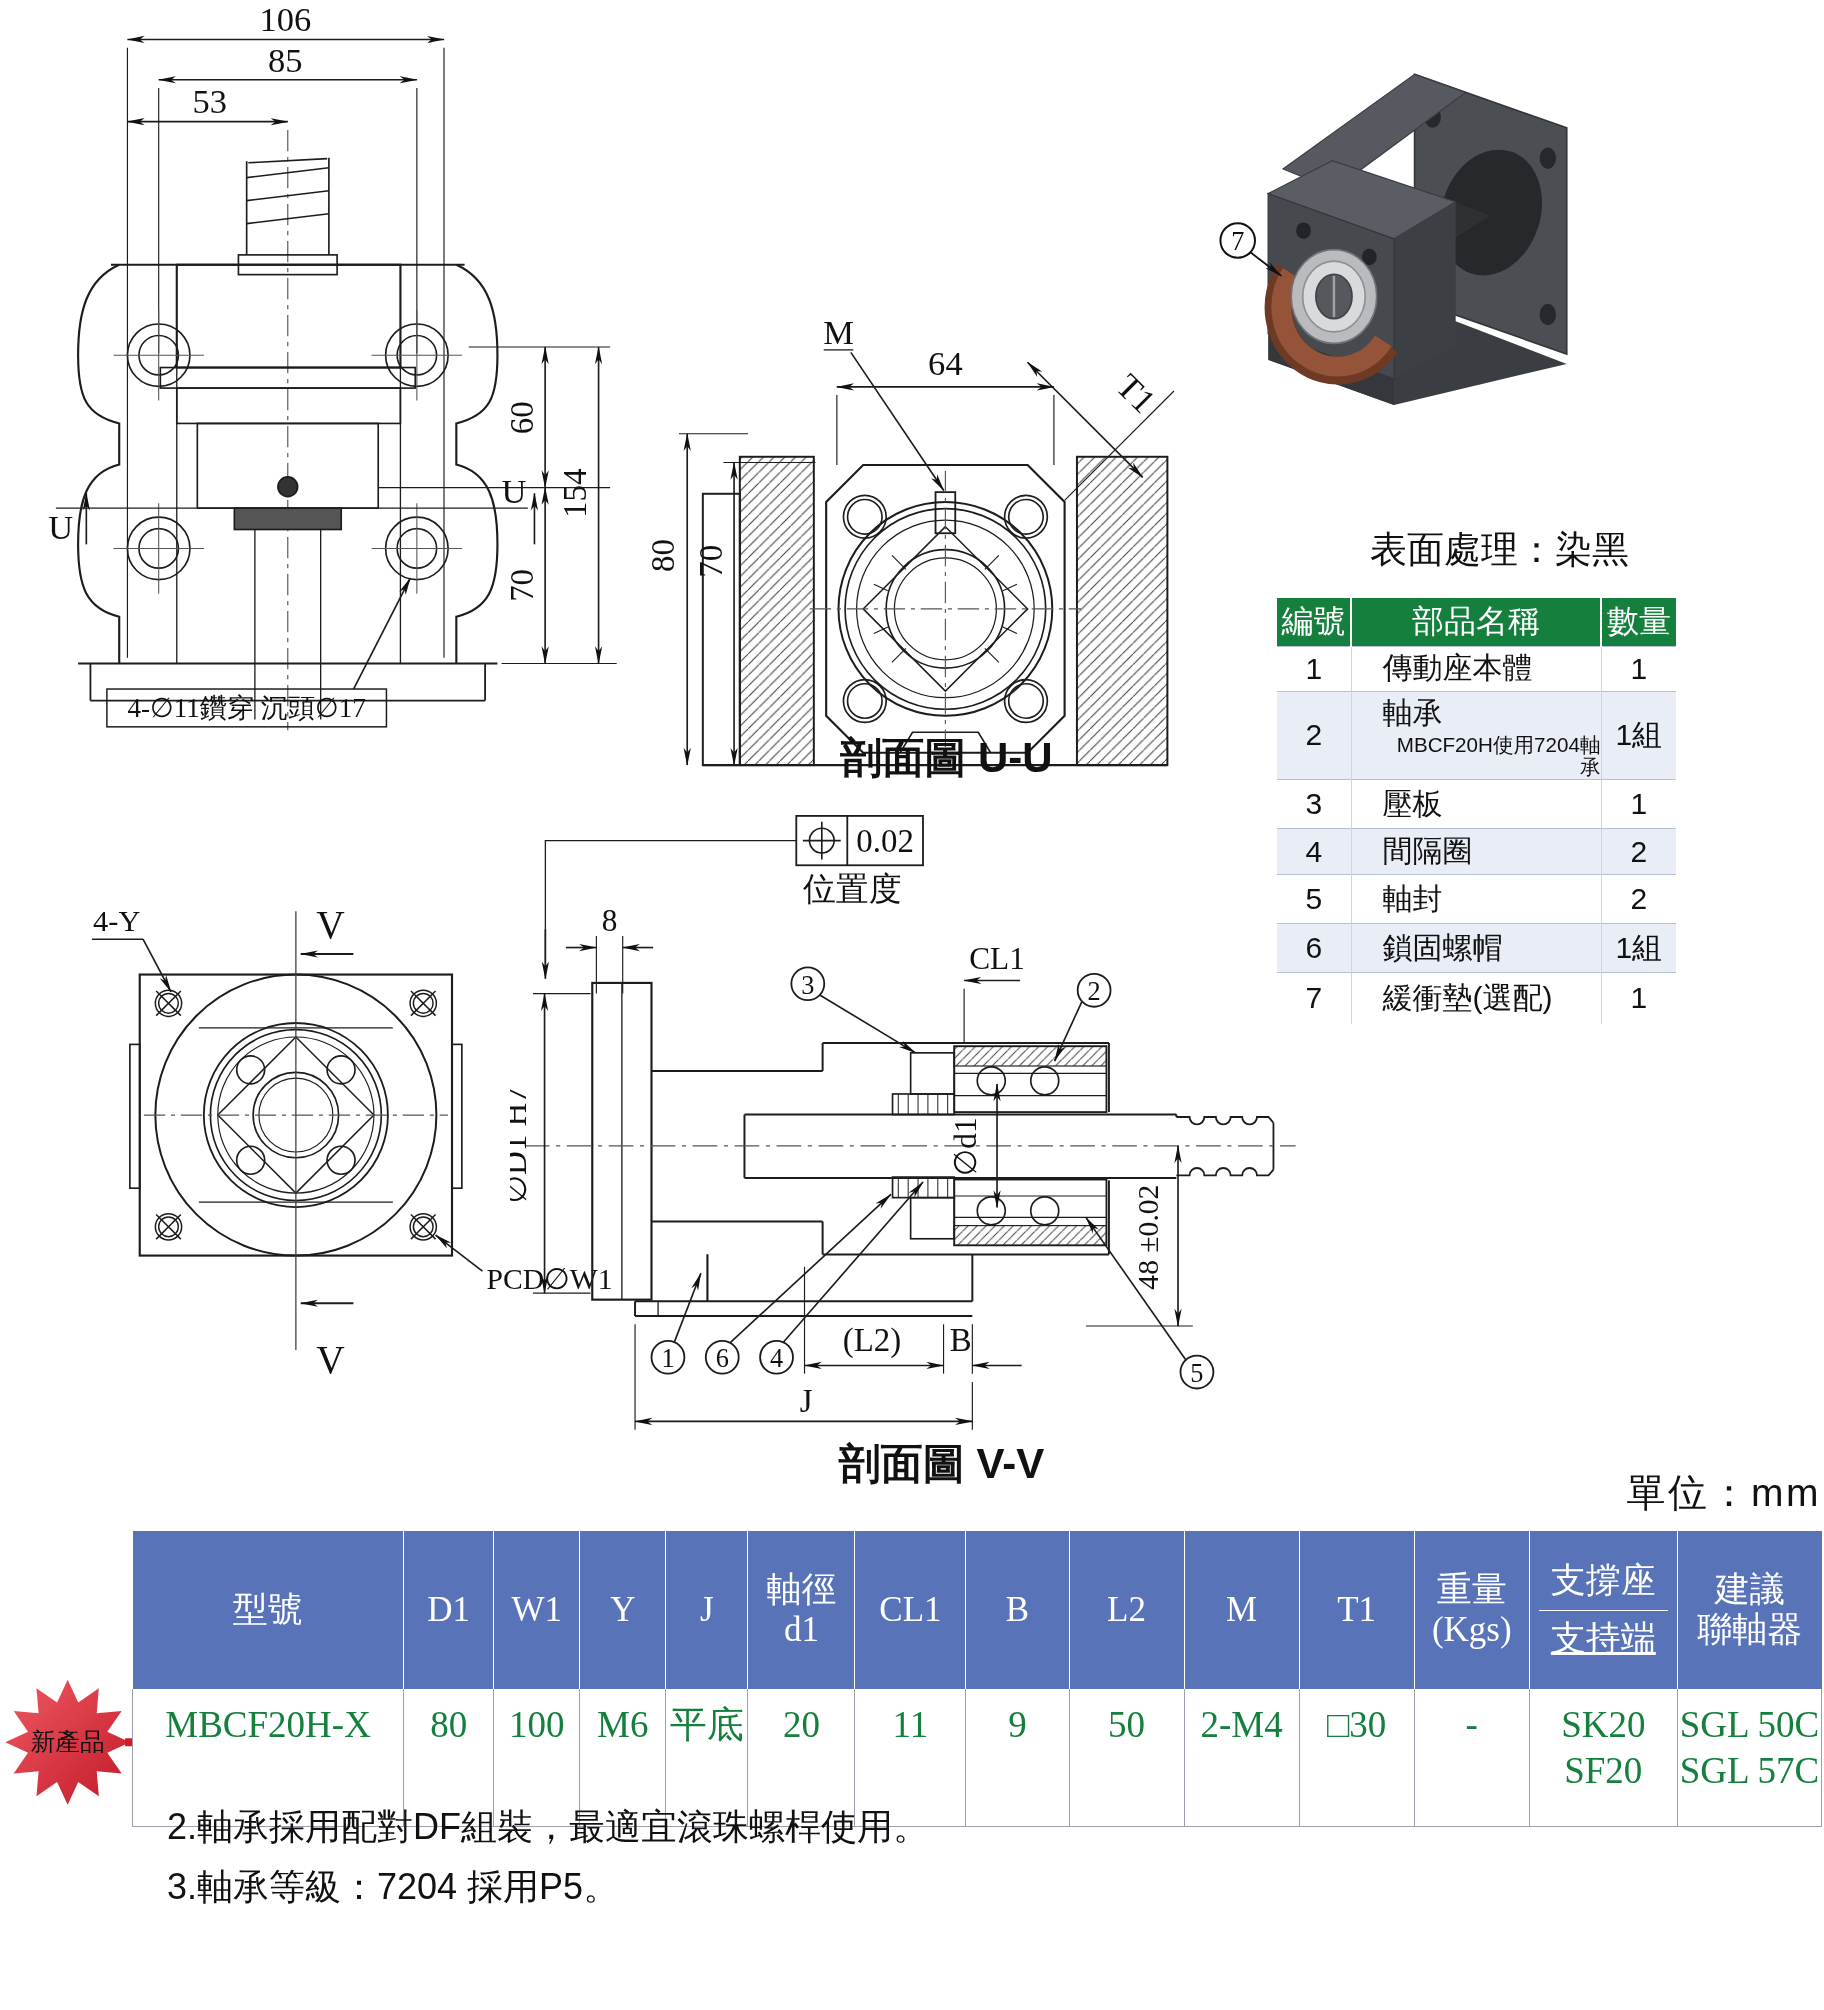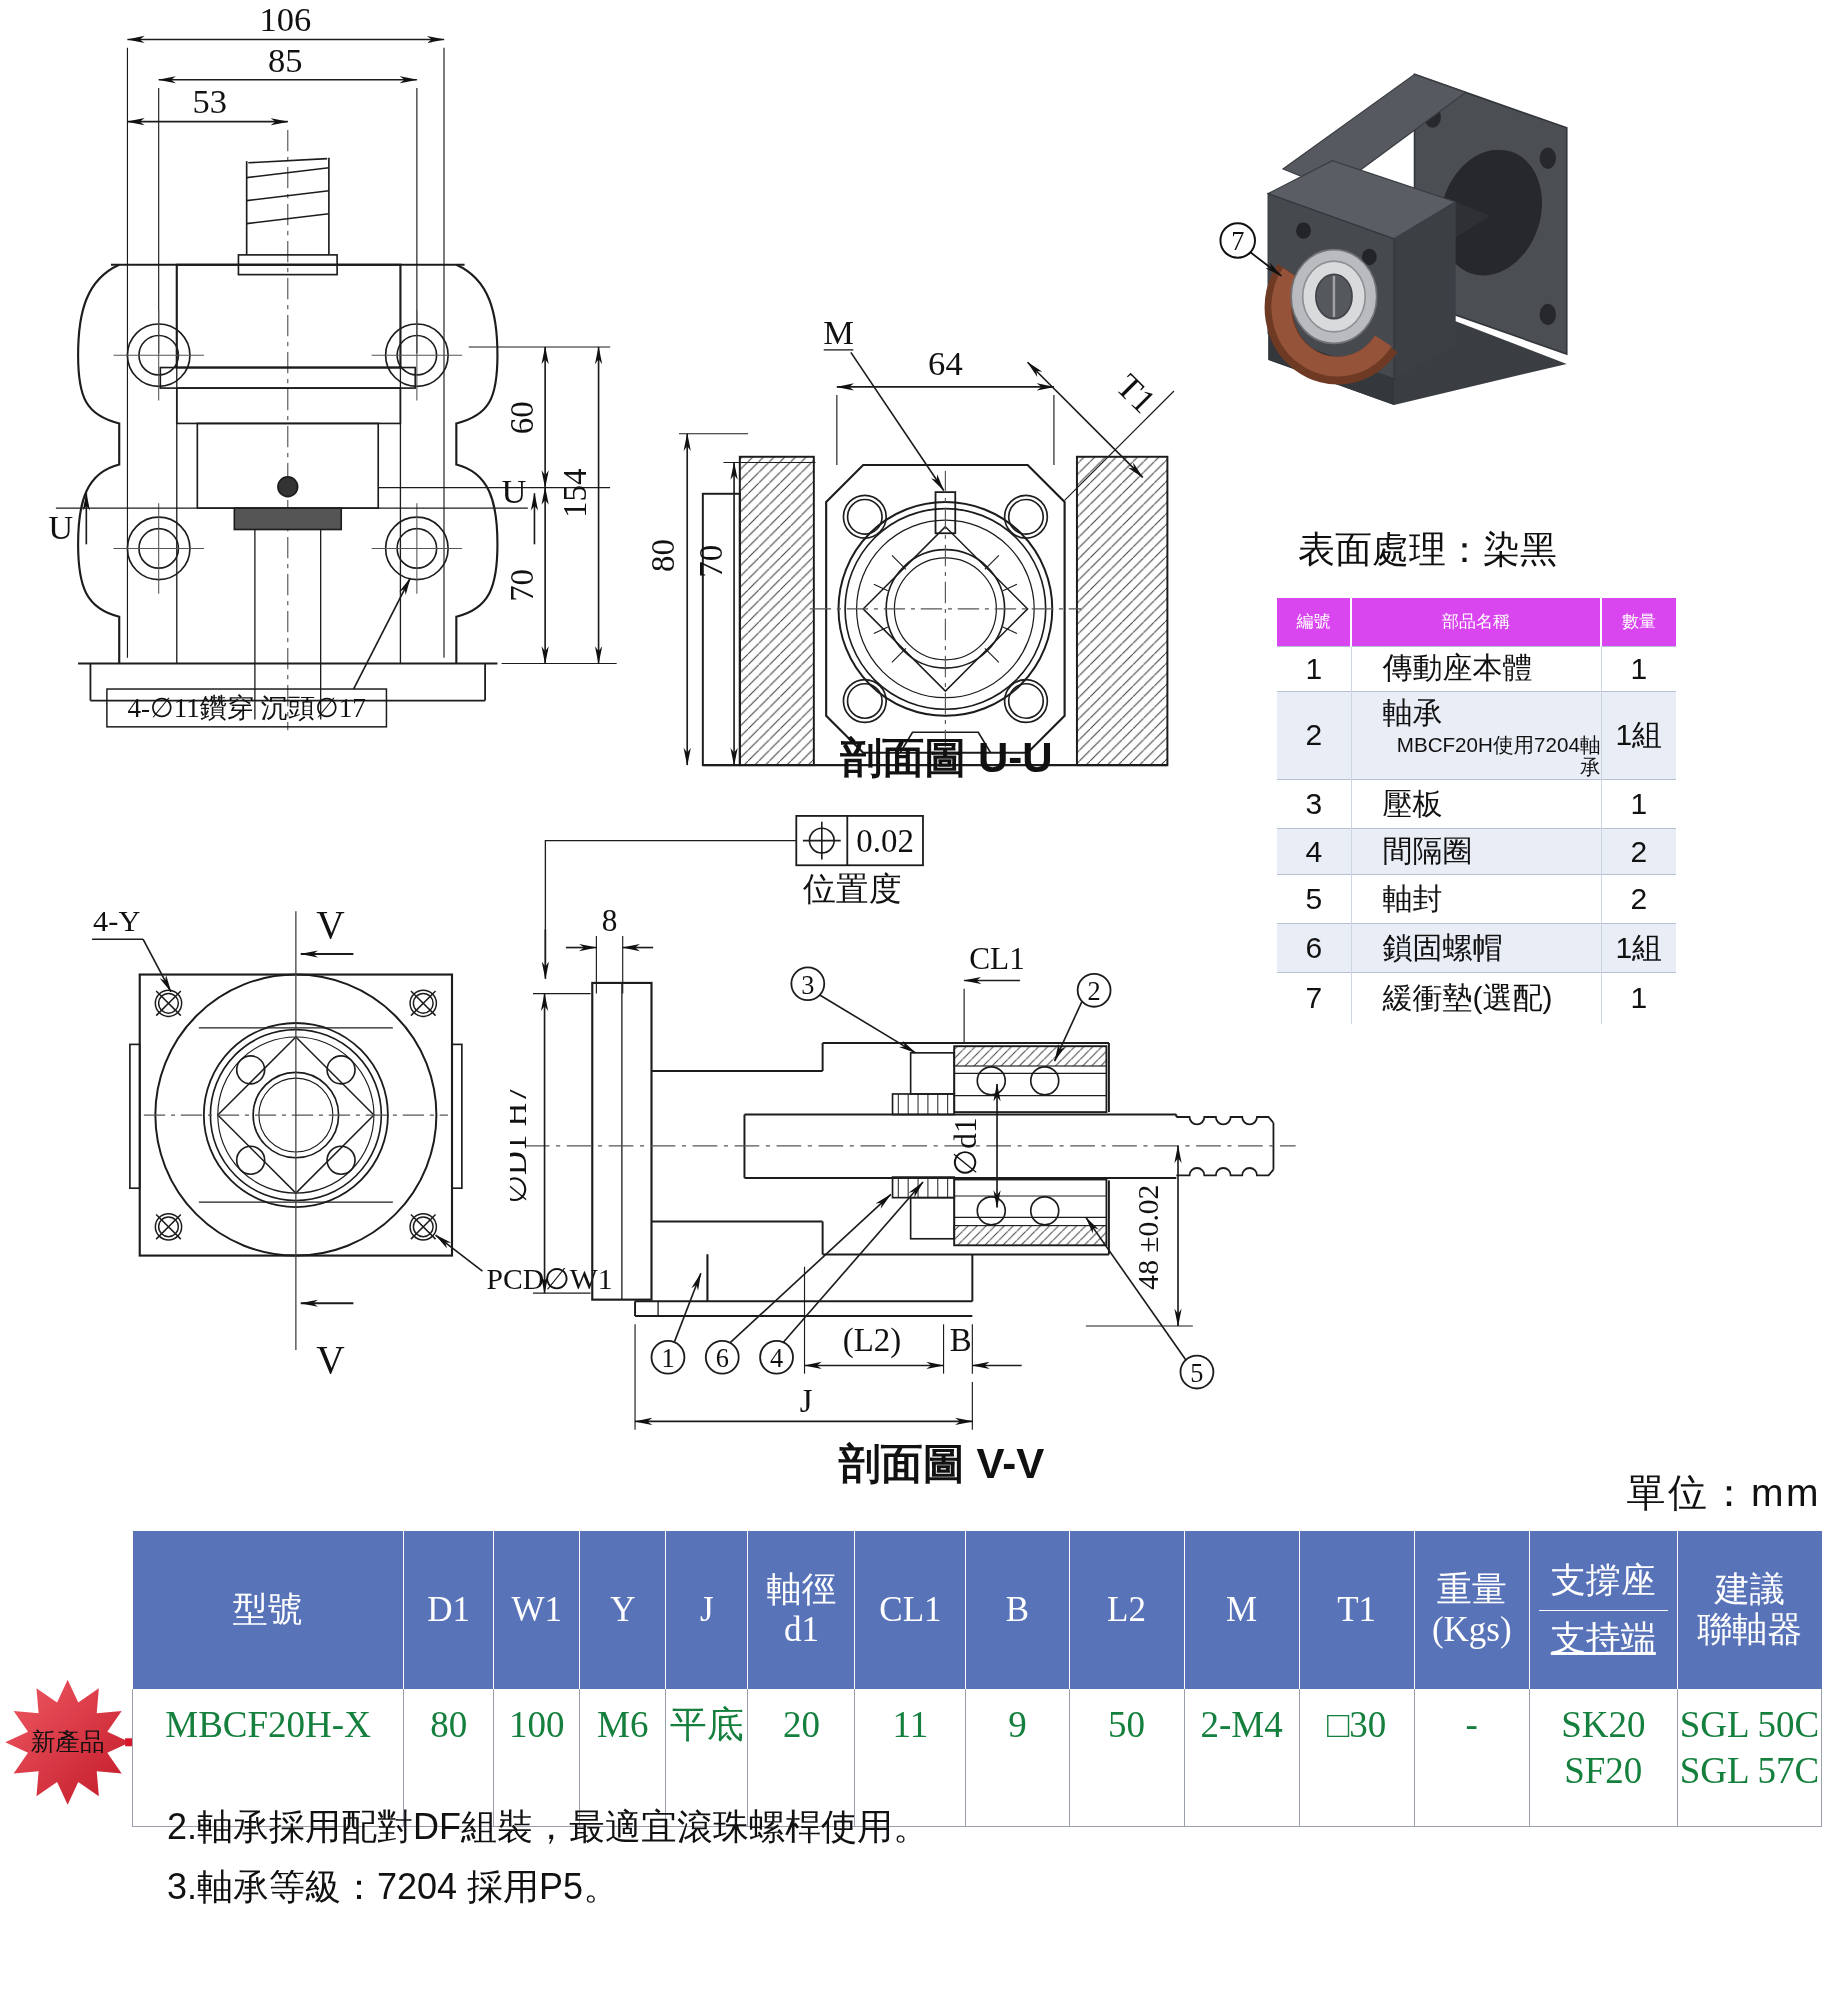--- a/index.html
+++ b/index.html
@@ -10,21 +10,21 @@
   svg text{font-family:"Liberation Serif",serif;fill:#111;}
   svg .cjk{font-family:"Liberation Sans",sans-serif;}
   .abs{position:absolute;}
   .caption{position:absolute;text-align:center;font-weight:600;font-size:42px;color:#111;
     font-family:"Liberation Sans",sans-serif;}
   .surface{position:absolute;text-align:center;font-weight:400;font-size:37px;color:#111;}
   .unit{position:absolute;text-align:right;font-size:39px;letter-spacing:2.5px;color:#111;}
 
   
   .parts{position:absolute;left:1277px;top:598px;width:399px;border-collapse:collapse;table-layout:fixed;}
-  .parts th{background:#d946ef;color:#fff;font-weight:400;font-size:17px;border-right:2.5px solid #fff;
+  .parts th{background:#15803d;color:#fff;font-weight:400;font-size:32px;border-right:2.5px solid #fff;
     font-family:"Liberation Sans",sans-serif;}
   .parts th:last-child{border-right:none;}
   .parts td{font-size:30px;color:#111;border-top:0.8px solid #b7c0d2;border-right:0.8px solid #cdd5e3;
     text-align:center;padding:1.6px 0;}
   .parts td:last-child{border-right:none;}
   .parts tr.alt td{background:#e9edf6;}
   .parts td.nm{text-align:left;padding-left:31px;}
   .parts .sub{font-size:20.6px;line-height:1.05;text-align:right;}
 
   
@@ -237,21 +237,21 @@
     <ellipse cx="142" cy="330" rx="38" ry="43" fill="#d8dadc" stroke="#8d9094" stroke-width="2"></ellipse>
     <ellipse cx="142" cy="330" rx="22" ry="27" fill="#55585c" stroke="#3f4246" stroke-width="2"></ellipse>
     <line x1="142" y1="305" x2="142" y2="355" stroke="#9fa1a5" stroke-width="3"></line>
   </g>
   <g>
     <circle cx="25" cy="262" r="21" fill="#fff" stroke="#111" stroke-width="2.4"></circle>
     <line x1="40" y1="276" x2="78" y2="305" stroke="#111" stroke-width="2.2" marker-end="url(#ar3)"></line>
   </g>
   <text x="25" y="274" font-size="32" text-anchor="middle">7</text>
 </svg>
-<div class="surface" style="left:1234px;top:525px;width:387px">表面處理：染黑</div>
+<div class="surface" style="left:1306px;top:525px;width:387px">表面處理：染黑</div>
 
 <table class="parts">
   <colgroup>
       <col style="width:74px">
       <col style="width:250px">
       <col style="width:75px">
     </colgroup>
   <tbody>
       <tr style="height:48px">
     <th>編號</th>

